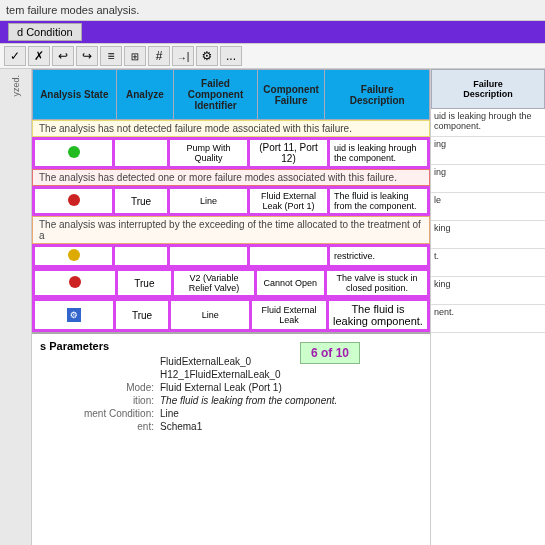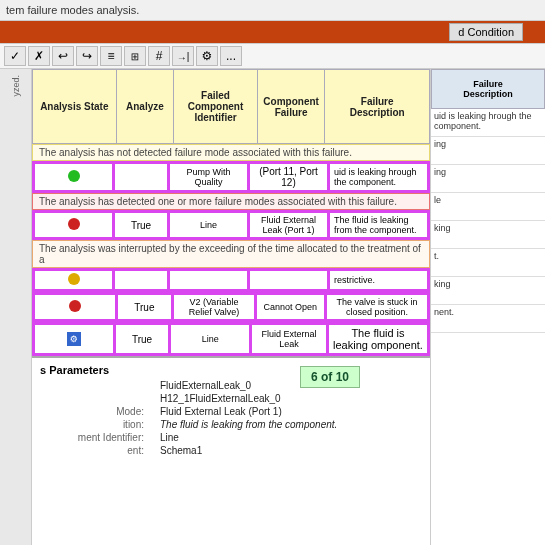--- a/index.html
+++ b/index.html
@@ -14,26 +14,25 @@
 
     .top-bar {
       background: #f0f0f0;
       padding: 4px 6px;
       font-size: 11px;
       color: #333;
       border-bottom: 1px solid #ccc;
     }
 
     .tab-bar {
-      background: #c2410c;
+      background: #6d28d9;
       display: flex;
       align-items: center;
-      padding: 2px 20px;
+      padding: 2px 8px;
       border-bottom: 1px solid #ccc;
-      justify-content: flex-end;
     }
 
     .tab-button {
       background: #e0e0e0;
       border: 1px solid #aaa;
       padding: 2px 8px;
       font-size: 11px;
       cursor: pointer;
       margin-right: 2px;
     }
@@ -64,23 +63,23 @@
       height: calc(545px - 68px);
     }
 
     table {
       width: 100%;
       border-collapse: collapse;
       font-size: 11px;
     }
 
     th {
-      background: #fef9c3;
+      background: #0ea5e9;
       border: 1px solid #aab;
-      padding: 20px 4px;
+      padding: 8px 4px;
       text-align: center;
       font-weight: bold;
       color: #222;
       font-size: 10px;
     }
 
     td {
       border: 3px solid #d946ef;
       padding: 2px 4px;
       text-align: center;
@@ -141,37 +140,37 @@
     .param-row {
       display: flex;
       margin-bottom: 2px;
       font-size: 10px;
     }
 
     .param-label {
       color: #666;
       min-width: 120px;
       text-align: right;
-      padding-right: 16px;
+      padding-right: 6px;
     }
 
     .param-value {
       color: #222;
     }
 
     .counter-badge {
       position: absolute;
       top: 8px;
       right: 70px;
       background: #ccffcc;
       border: 1px solid #88bb88;
       padding: 3px 10px;
       font-size: 12px;
       font-weight: bold;
-      color: #14532d;
+      color: #a21caf;
     }
 
     .left-sidebar {
       width: 32px;
       background: #e8e8e8;
       border-right: 1px solid #ccc;
       font-size: 9px;
       display: flex;
       flex-direction: column;
       align-items: center;
@@ -342,21 +341,21 @@
       </div>
       <div class="param-row">
         <span class="param-label">Mode:</span>
         <span class="param-value">Fluid External Leak (Port 1)</span>
       </div>
       <div class="param-row">
         <span class="param-label">ition:</span>
         <span class="param-value" style="font-style:italic;">The fluid is leaking from the component.</span>
       </div>
       <div class="param-row">
-        <span class="param-label">ment Identifier:</span>
+        <span class="param-label">ment Condition:</span>
         <span class="param-value">Line</span>
       </div>
       <div class="param-row">
         <span class="param-label">ent:</span>
         <span class="param-value">Schema1</span>
       </div>
     </div>
 
   </div>
 

